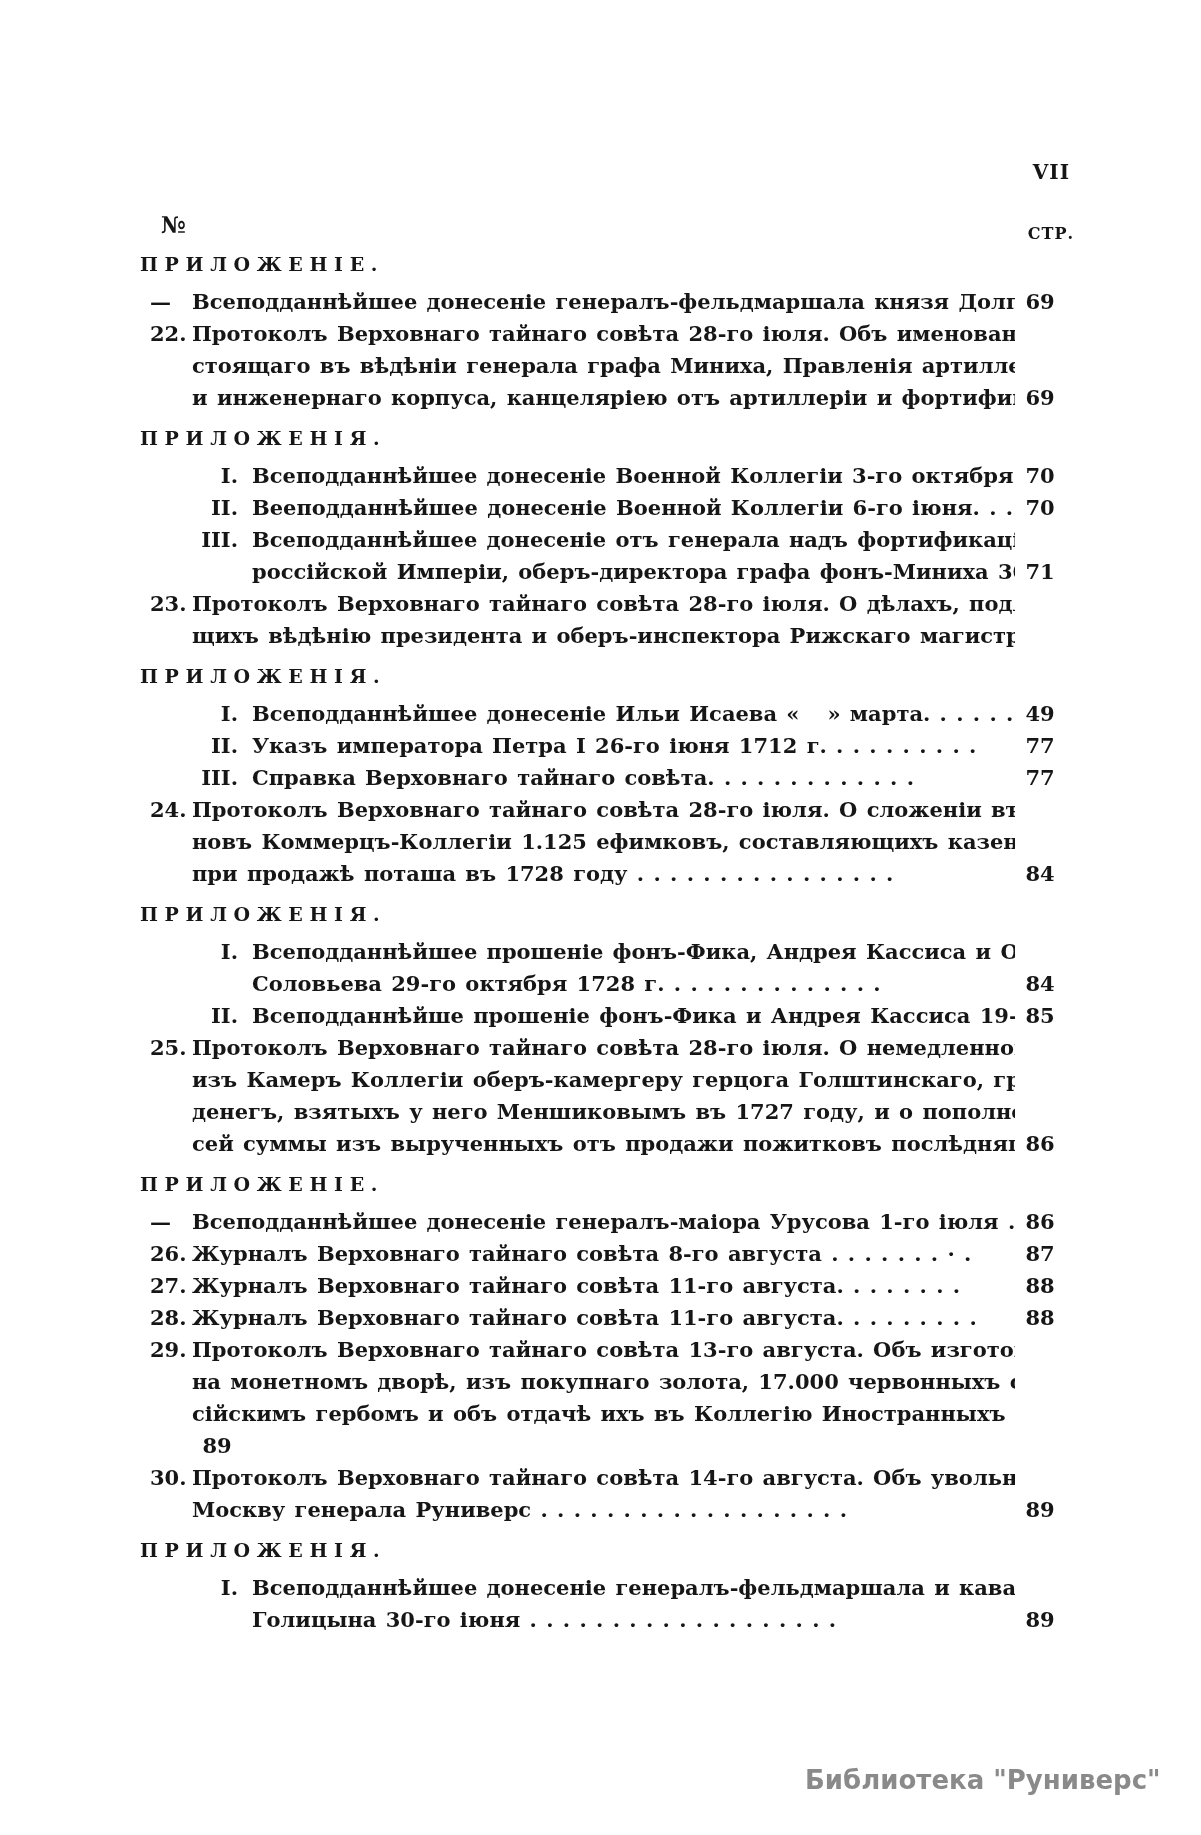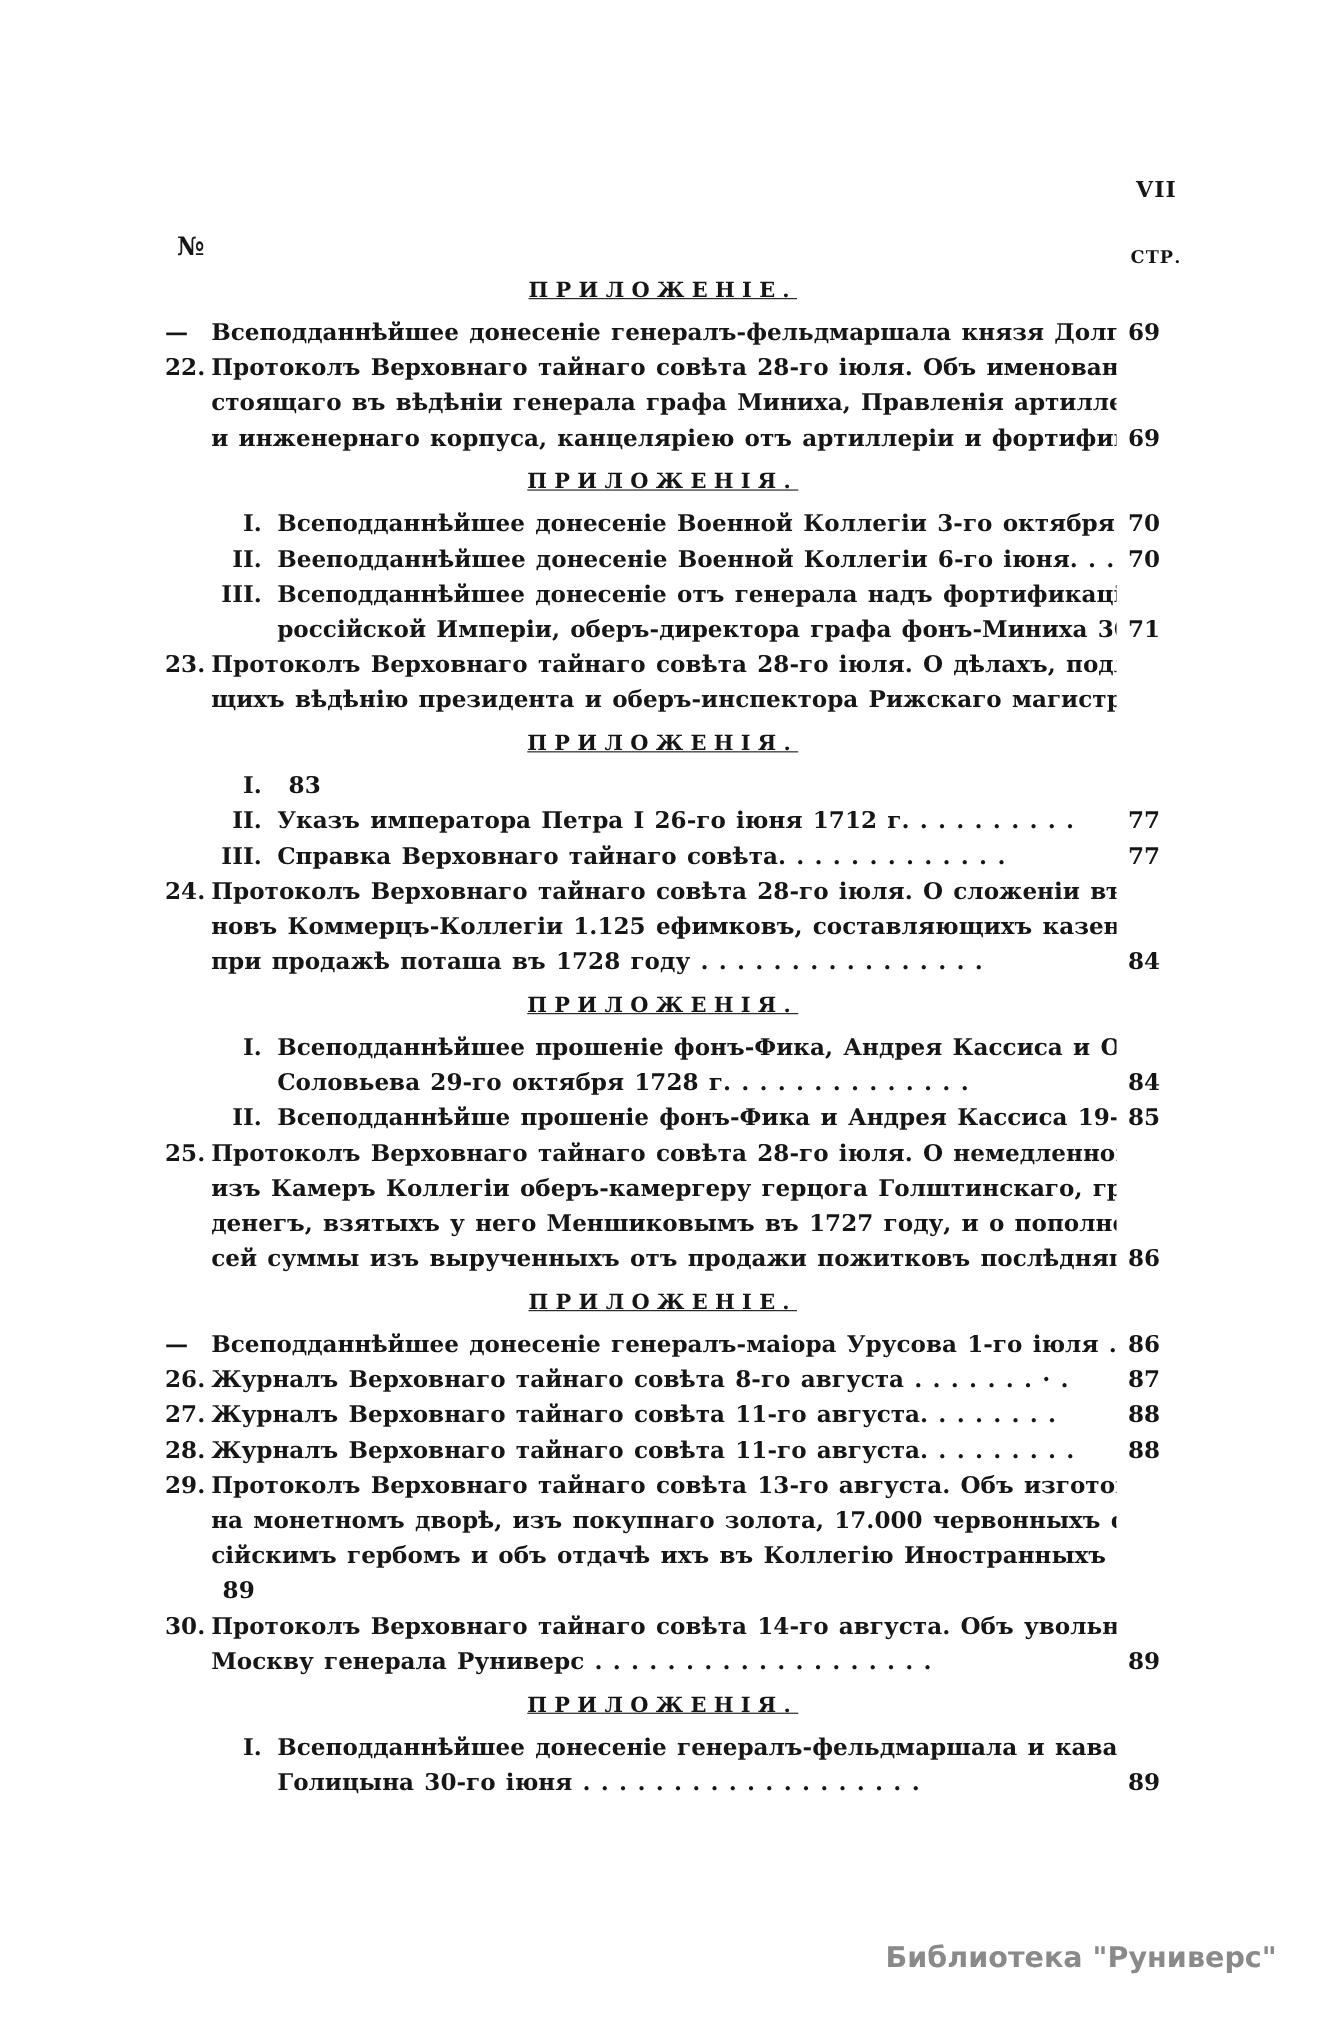--- a/index.html
+++ b/index.html
@@ -38,27 +38,25 @@
     font-size: 16px;
     letter-spacing: 1px;
   }
   .toc {
     position: absolute;
     top: 240px;
     left: 140px;
     width: 925px;
   }
   .toc-heading {
-    text-align: center;
     font-size: 19px;
     letter-spacing: 0.35em;
     line-height: 32px;
     margin: 8px 0 6px 0;
     white-space: nowrap;
-    text-decoration: underline;
   }
   .toc-row {
     display: flex;
     align-items: baseline;
     line-height: 32px;
     font-size: 21px;
   }
   .toc-row .c-num {
     flex: none;
     box-sizing: border-box;
@@ -157,21 +155,22 @@
         <span class="c-page"></span>
       </div>
       <div class="toc-row lvl-entry">
         <span class="c-num"></span>
         <span class="c-text">щихъ вѣдѣнію президента и оберъ-инспектора Рижскаго магистрата Ильи</span>
         <span class="c-page"></span>
       </div>
       <div class="toc-heading">ПРИЛОЖЕНІЯ.</div>
       <div class="toc-row lvl-roman">
         <span class="c-num">I.</span>
-        <span class="c-page">83</span>
+        <span class="c-text">Всеподданнѣйшее донесеніе Ильи Исаева «&nbsp;&nbsp;&nbsp;» марта. . . . . .</span>
+        <span class="c-page">49</span>
       </div>
       <div class="toc-row lvl-roman">
         <span class="c-num">II.</span>
         <span class="c-text">Указъ императора Петра I 26-го іюня 1712 г. . . . . . . . . .</span>
         <span class="c-page">77</span>
       </div>
       <div class="toc-row lvl-roman">
         <span class="c-num">III.</span>
         <span class="c-text">Справка Верховнаго тайнаго совѣта. . . . . . . . . . . . .</span>
         <span class="c-page">77</span>

